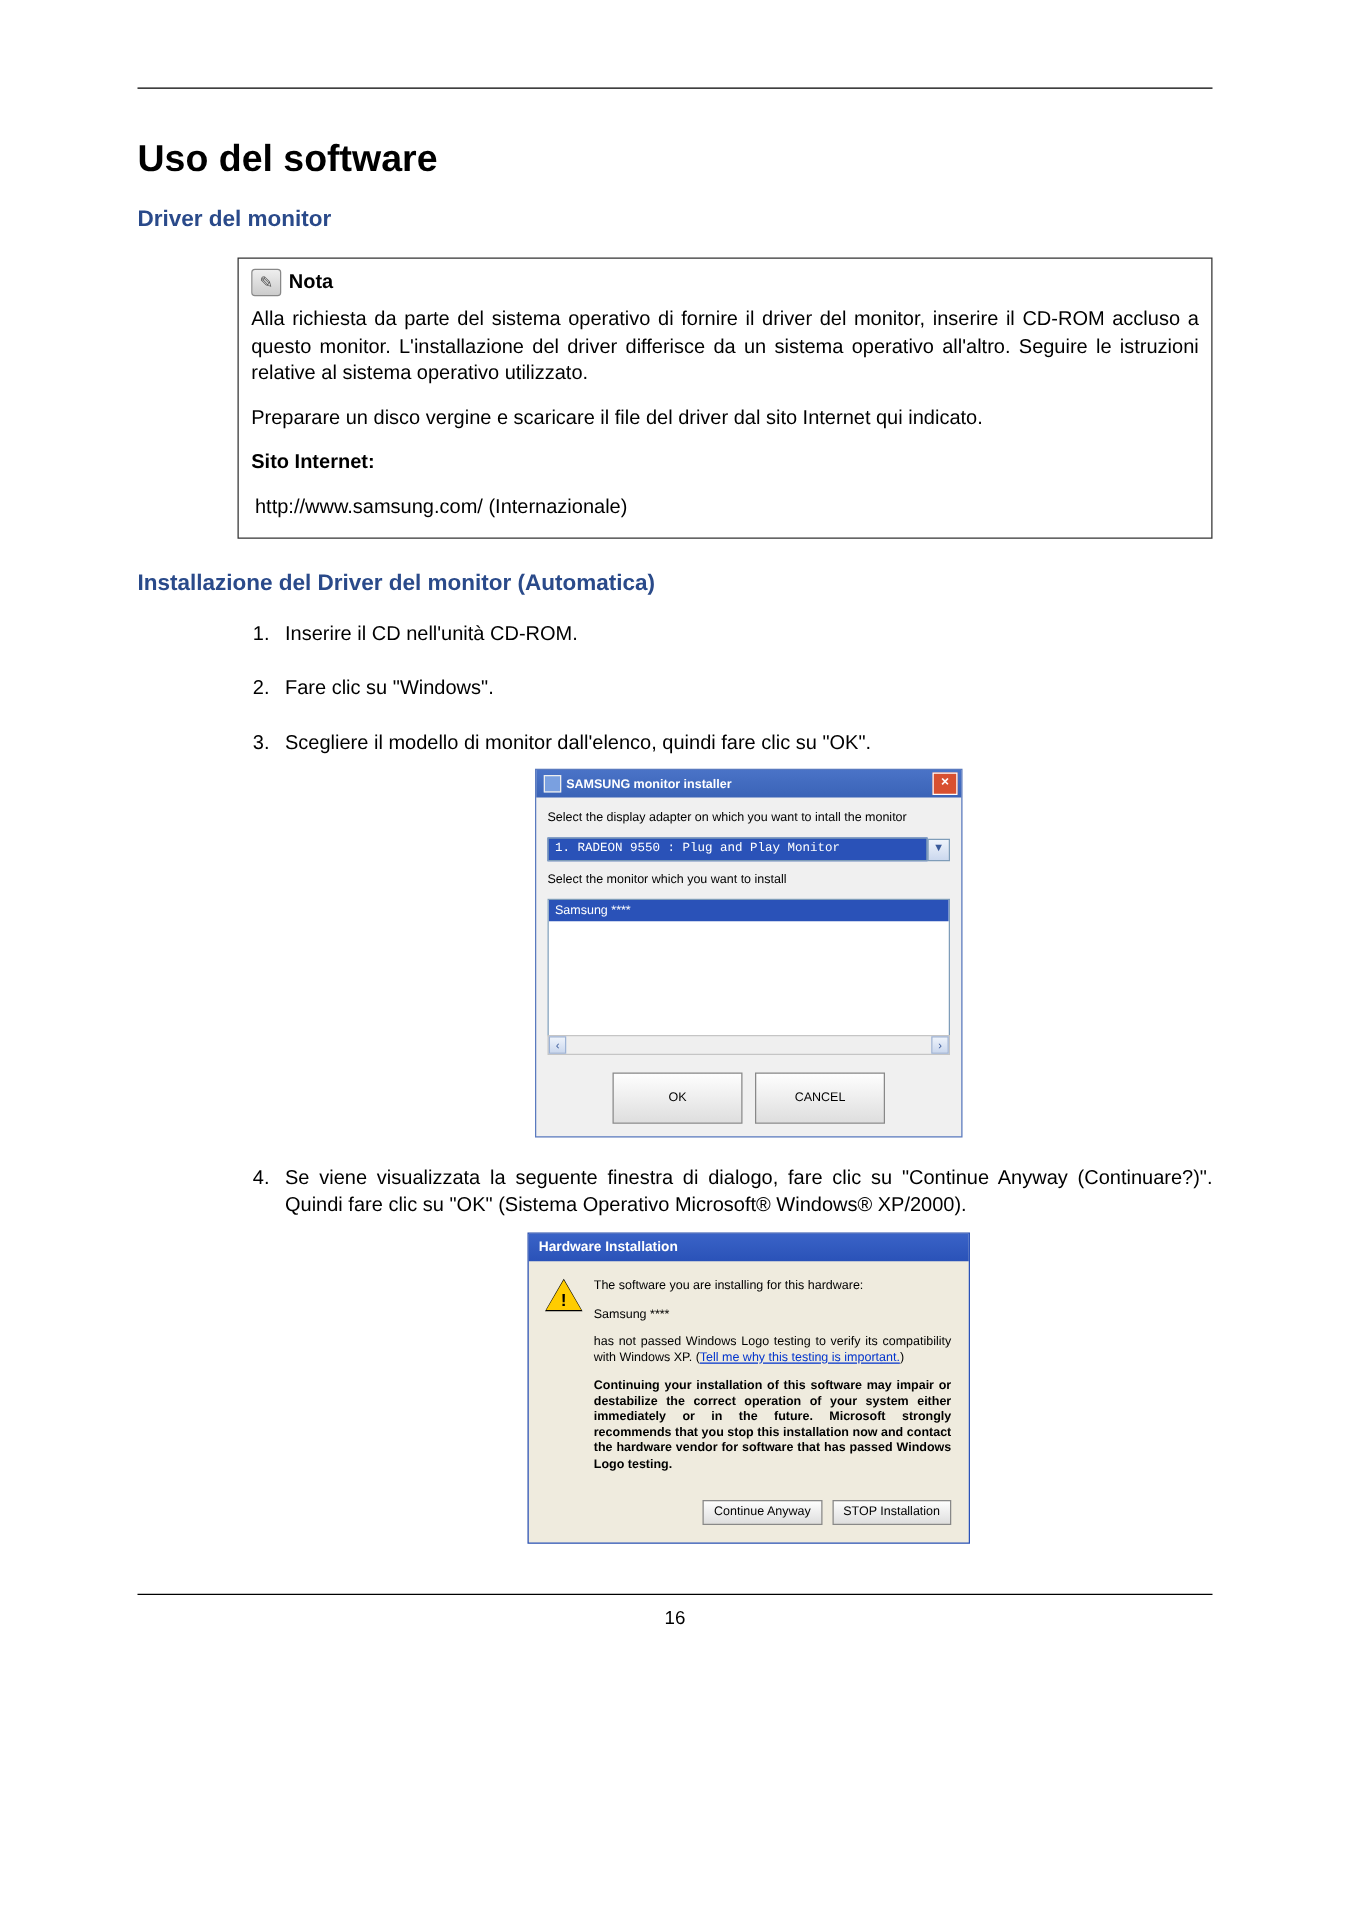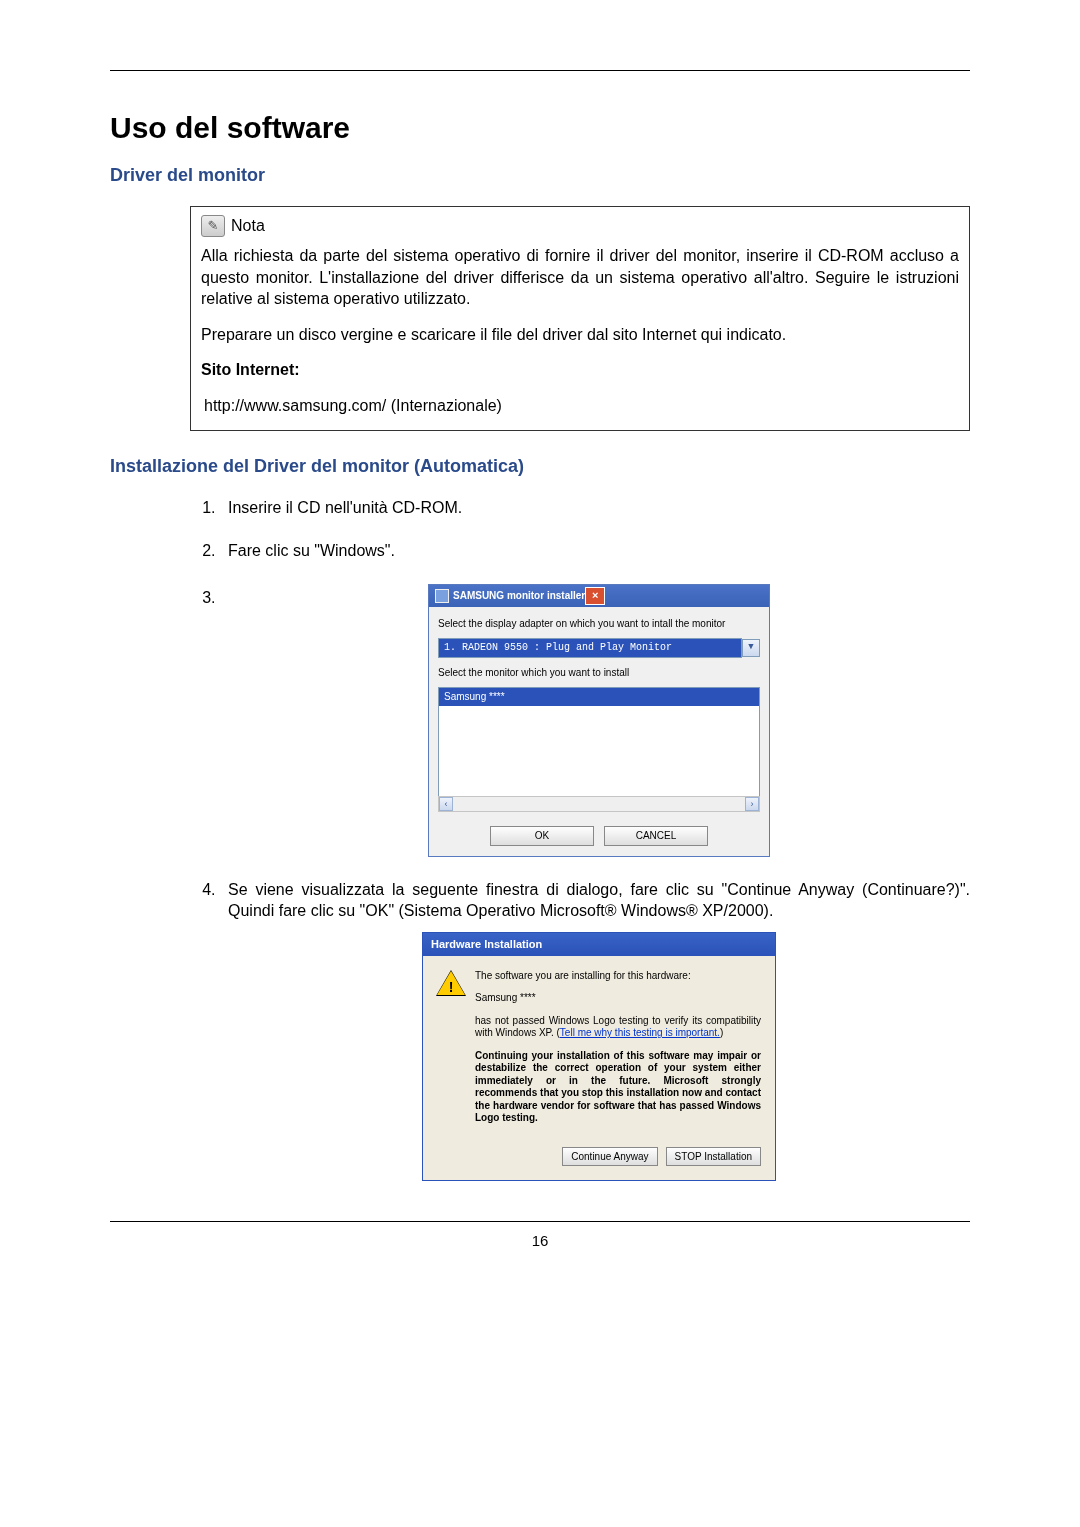--- a/index.html
+++ b/index.html
@@ -54,21 +54,21 @@
     border: 1px solid #888;
     border-radius: 3px;
     background: linear-gradient(180deg,#eee,#ccc);
     display: flex;
     align-items: center;
     justify-content: center;
     font-size: 13px;
     color: #555;
   }
   .note-title {
-    font-weight: normal;
+    font-weight: bold;
   }
   .note-para {
     margin: 0 0 14px 0;
     text-align: justify;
   }
   .sito-label {
     font-weight: bold;
     margin-top: 0;
     margin-bottom: 14px;
   }
@@ -96,20 +96,21 @@
   .installer {
     width: 340px;
     border: 1px solid #5a7abf;
     background: #f0f0f0;
     font-family: Tahoma, Arial, sans-serif;
     font-size: 10px;
   }
   .installer-title {
     display: flex;
     align-items: center;
+    justify-content: space-between;
     background: linear-gradient(180deg,#4a73c7,#3a63b7);
     color: #fff;
     padding: 2px 3px 2px 6px;
   }
   .installer-title-text {
     font-weight: bold;
   }
   .title-left {
     display: flex;
     align-items: center;
@@ -201,21 +202,21 @@
     background: #e9e9e9;
   }
   .installer-buttons {
     display: flex;
     justify-content: center;
     gap: 10px;
     margin-top: 14px;
   }
   .xp-button {
     min-width: 82px;
-    padding: 2px 10px;
+    padding: 13px 10px;
     border: 1px solid #888;
     background: linear-gradient(180deg,#fefefe,#dedede);
     font-size: 10px;
     text-align: center;
   }
 
   
   .hwdialog {
     width: 352px;
     border: 1px solid #2a52b8;
@@ -326,20 +327,21 @@
     <p class="sito-label">Sito Internet:</p>
     <p class="note-url">http://www.samsung.com/ (Internazionale)</p>
   </div>
 
   <h2 class="h2-second">Installazione del Driver del monitor (Automatica)</h2>
 
   <ol class="steps">
     <li>Inserire il CD nell'unità CD-ROM.</li>
     <li>Fare clic su "Windows".</li>
     <li>
+      <span>Scegliere il modello di monitor dall'elenco, quindi fare clic su "OK".</span>
       <div class="dialog-wrap">
         <div class="installer">
           <div class="installer-title">
             <span class="title-left">
               <span class="title-icon"></span>
               <span class="installer-title-text">SAMSUNG monitor installer</span>
             </span>
             <span class="close-btn">×</span>
           </div>
           <div class="installer-body">

